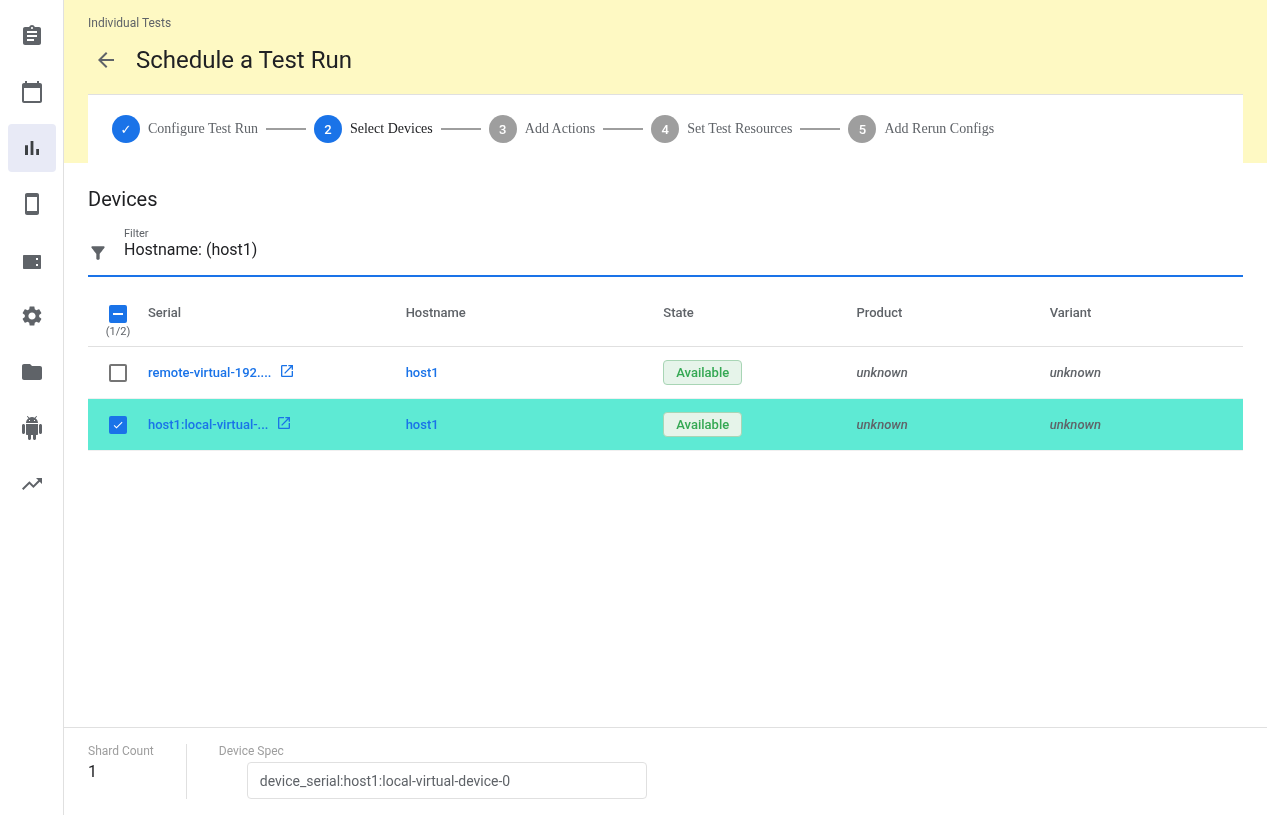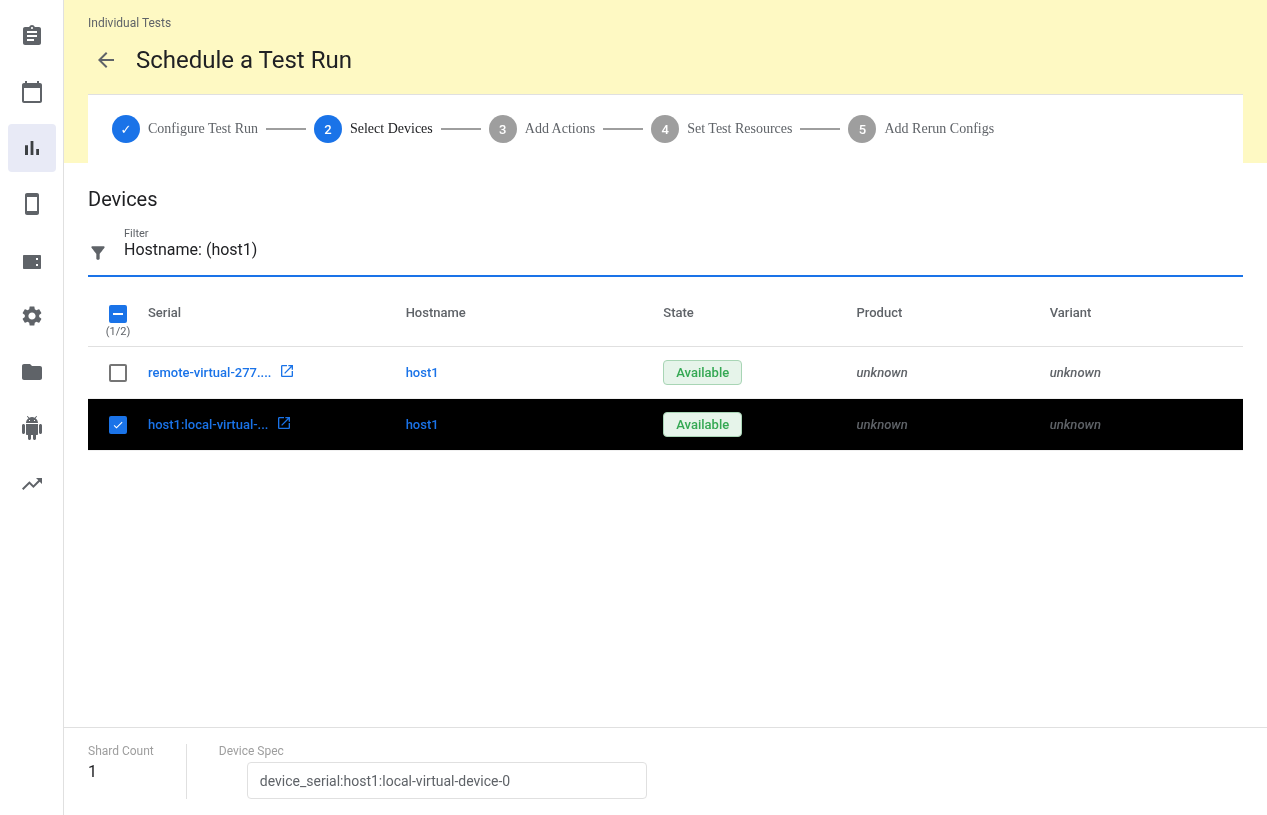--- a/index.html
+++ b/index.html
@@ -178,21 +178,21 @@
     .col-product { flex: 1.5; font-size: 13px; color: #5f6368; font-weight: 500; }
     .col-variant { flex: 1.5; font-size: 13px; color: #5f6368; font-weight: 500; }
 
     .table-row {
       display: flex;
       align-items: center;
       padding: 8px 0;
       border-bottom: 1px solid #f0f0f0;
       min-height: 52px;
     }
-    .table-row.selected { background: #000000; }
+    .table-row.selected { background: #5eead4; }
 
     .checkbox {
       width: 18px;
       height: 18px;
       border: 2px solid #757575;
       border-radius: 2px;
       display: flex;
       align-items: center;
       justify-content: center;
       cursor: pointer;
@@ -413,21 +413,21 @@
         <div class="col-product">Product</div>
         <div class="col-variant">Variant</div>
       </div>
 
       <div class="table-row">
         <div class="col-check">
           <div class="checkbox"></div>
         </div>
         <div class="col-serial">
           <div class="serial-cell">
-            <a class="serial-link">remote-virtual-277....</a>
+            <a class="serial-link">remote-virtual-192....</a>
             <span class="external-icon">
               <svg width="16" height="16" viewBox="0 0 24 24" fill="#1a73e8">
                   <path d="M19 19H5V5h7V3H5c-1.11 0-2 .9-2 2v14c0 1.1.89 2 2 2h14c1.1 0 2-.9 2-2v-7h-2v7zM14 3v2h3.59l-9.83 9.83 1.41 1.41L19 6.41V10h2V3h-7z"></path>
                 </svg>
             </span>
           </div>
         </div>
         <div class="col-hostname">
           <a class="hostname-link">host1</a>
         </div>

